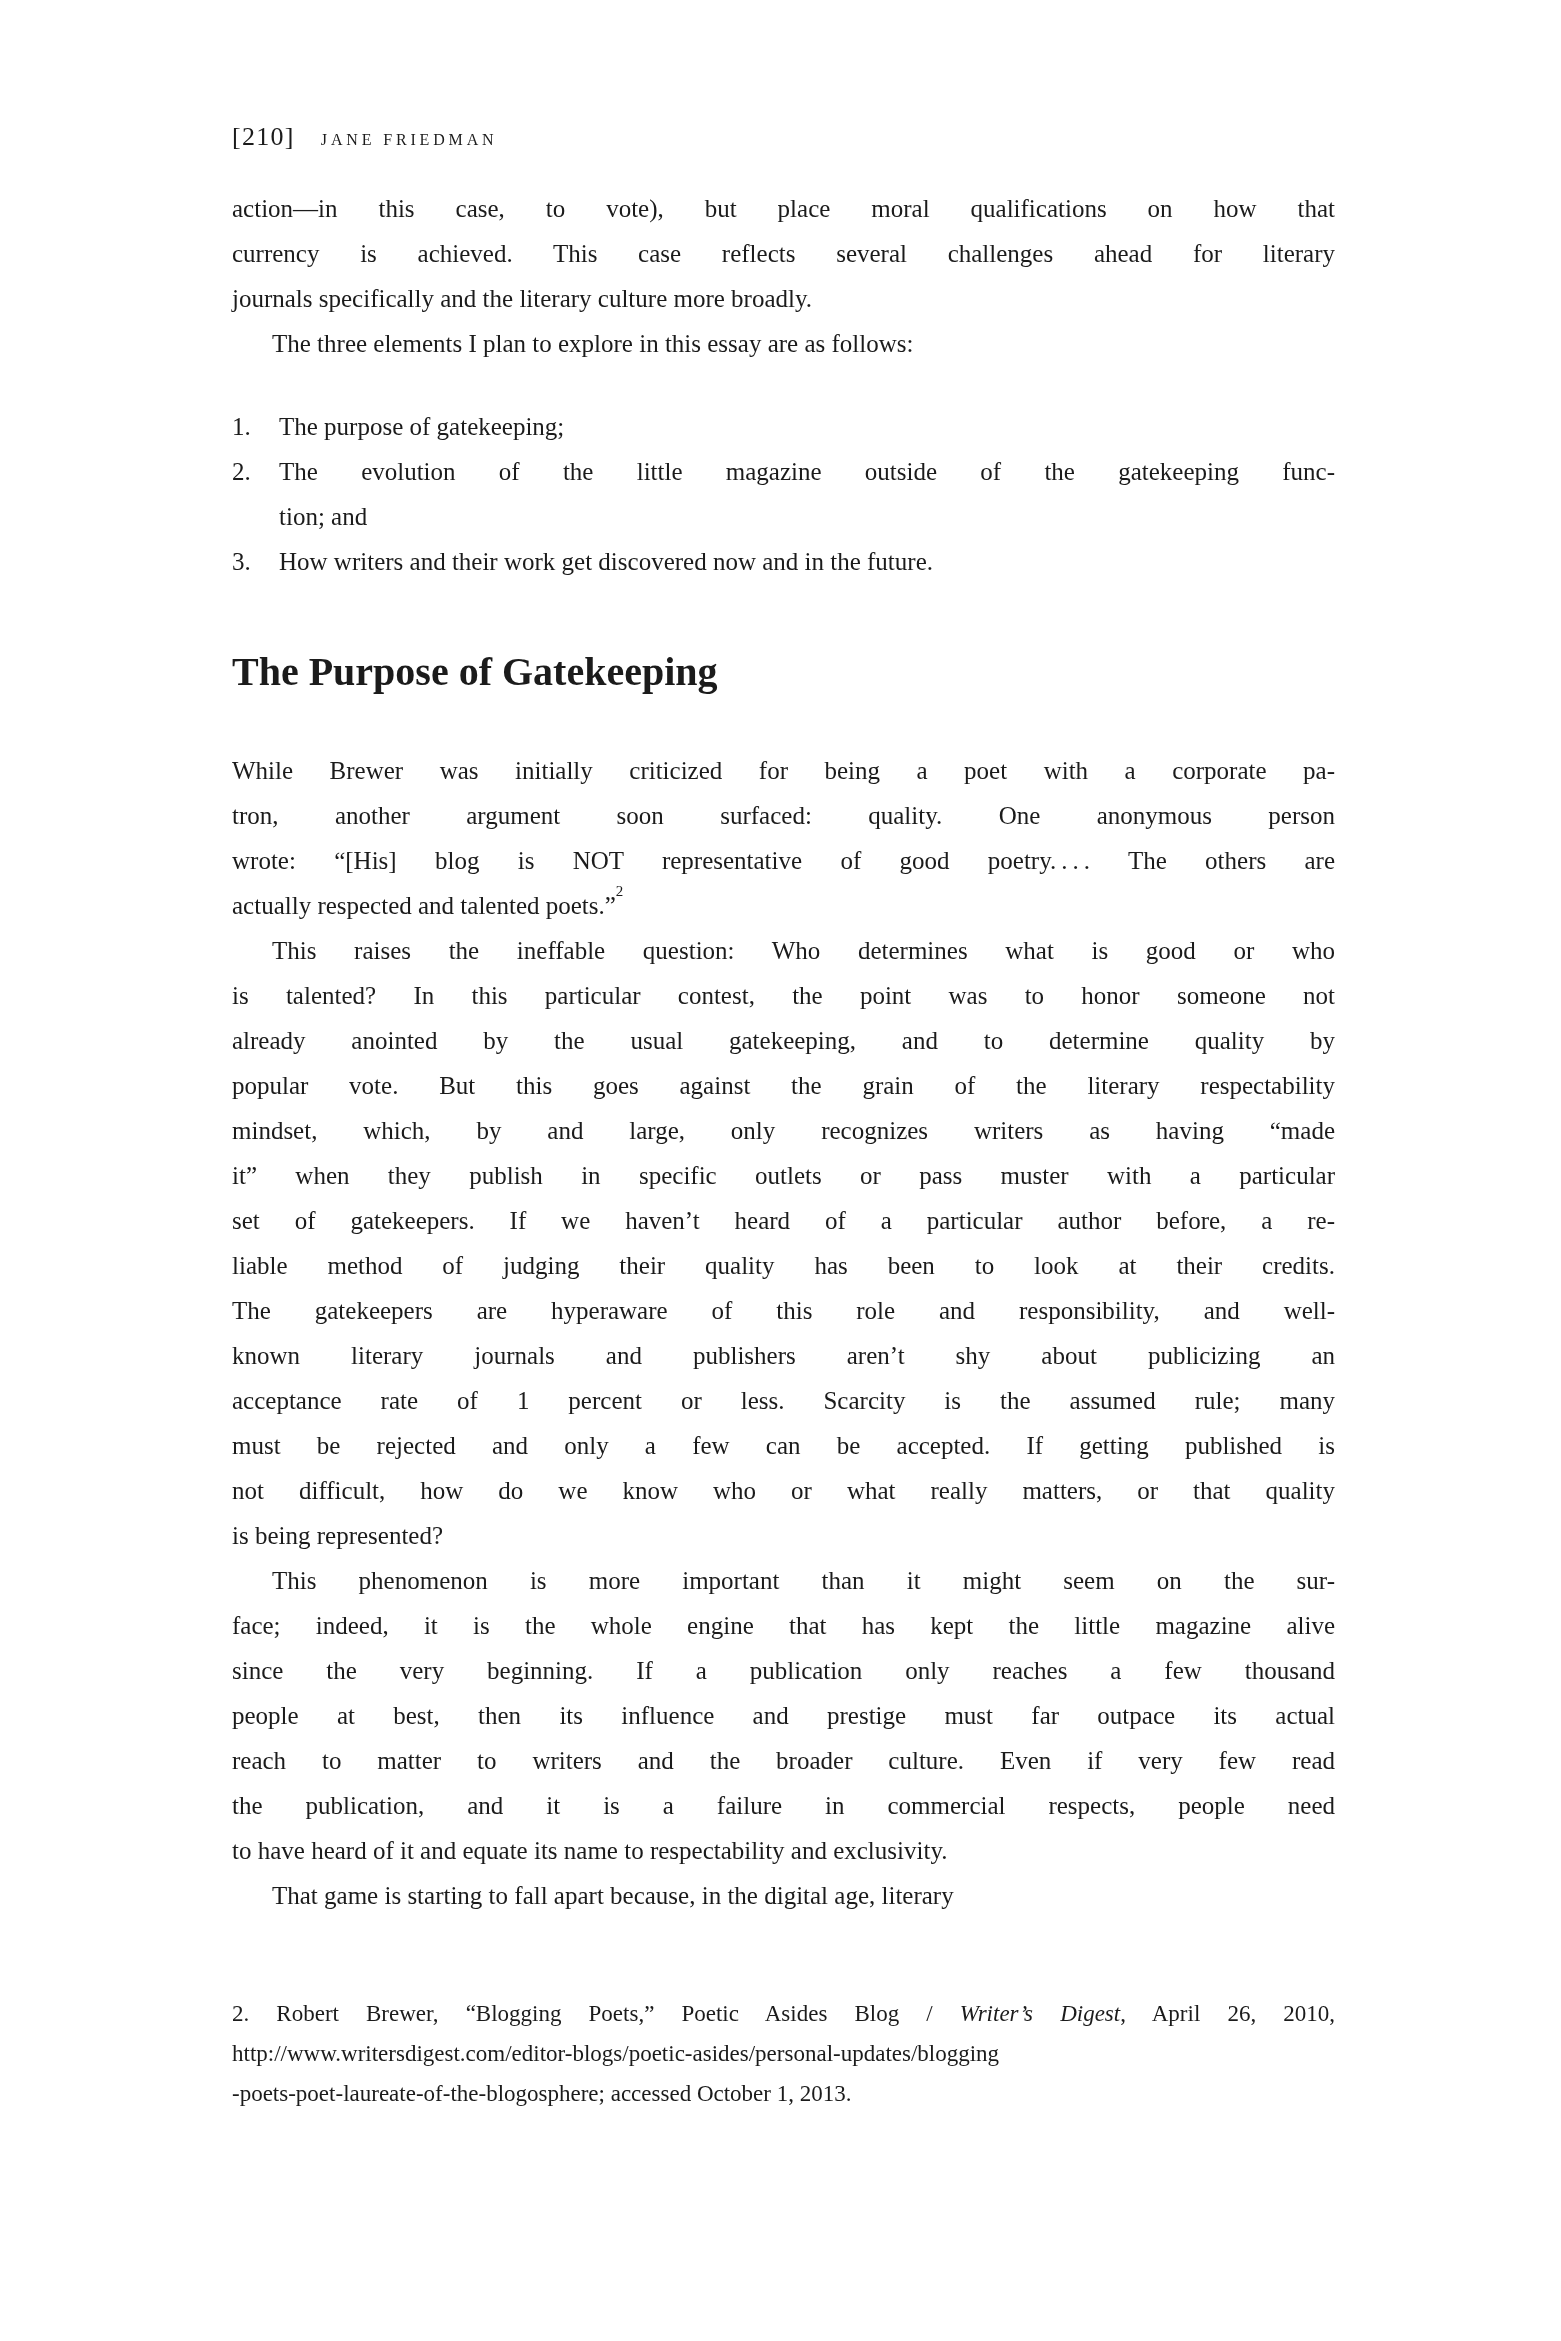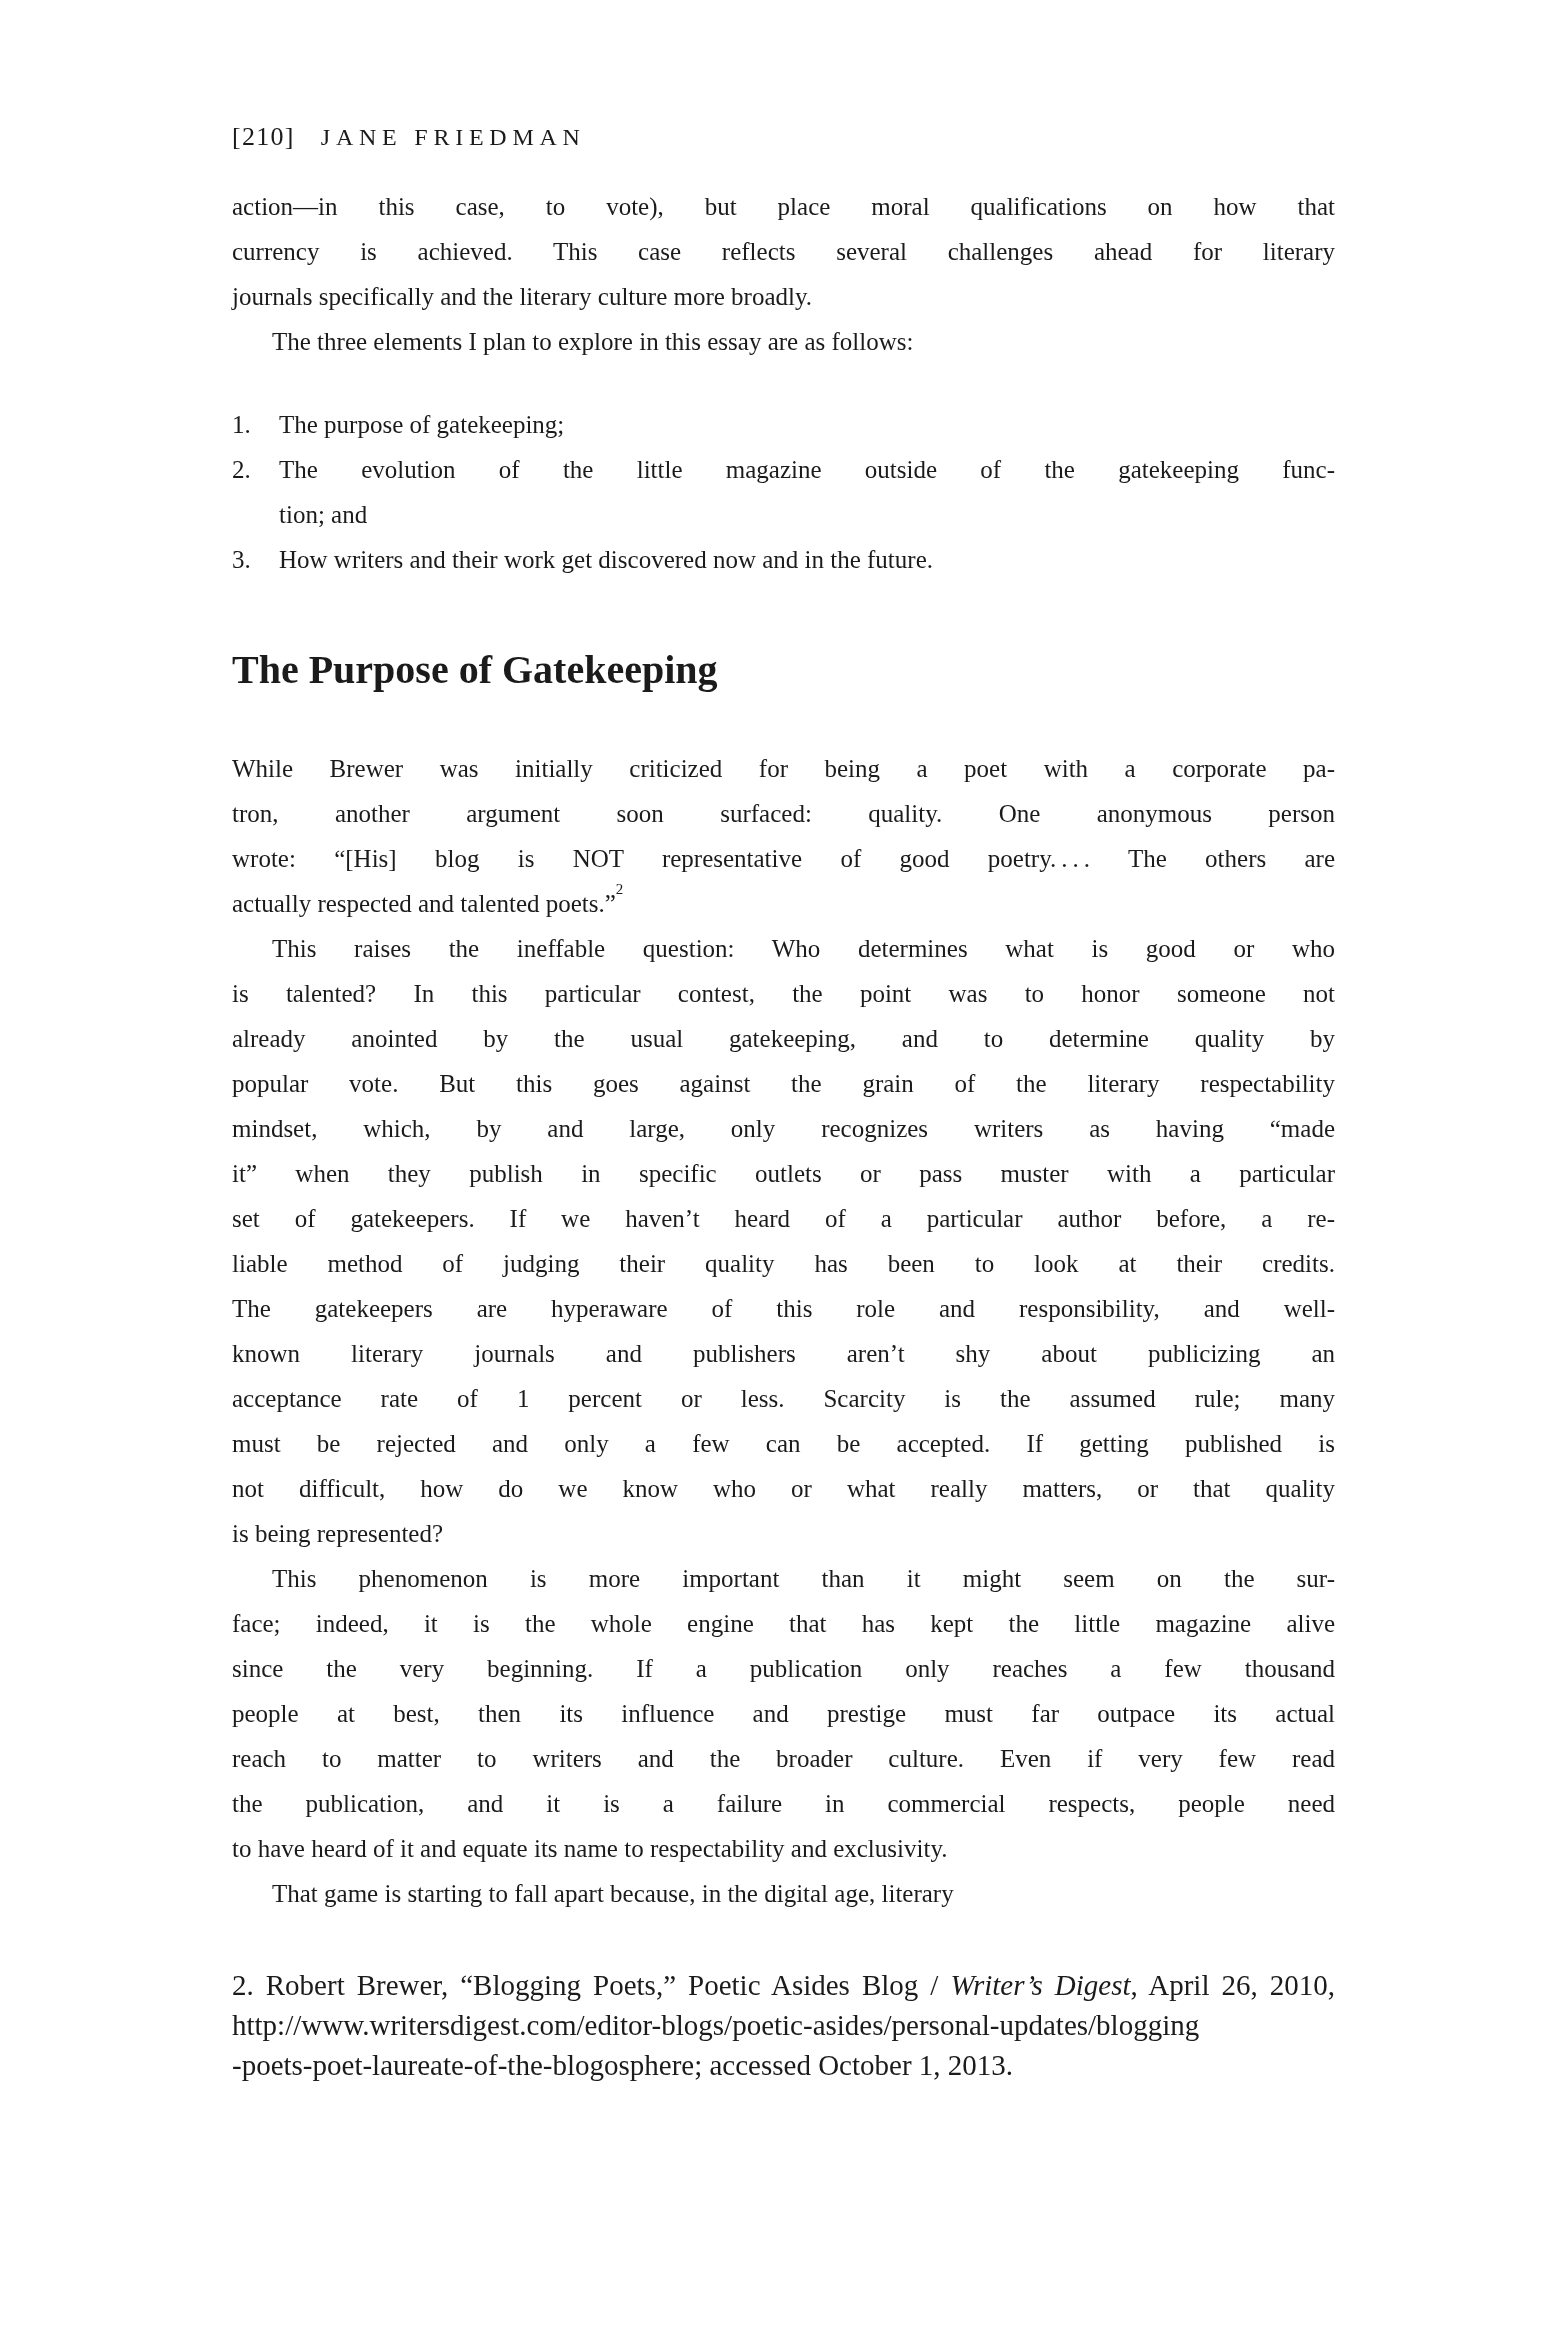--- a/index.html
+++ b/index.html
@@ -19,39 +19,39 @@
     width: 1103px;
   }
   .running-head {
     font-size: 26px;
     line-height: 31px;
     margin-bottom: 31px;
     white-space: nowrap;
   }
   .running-head .folio { letter-spacing: 0.05em; }
   .running-head .author {
-    font-size: 24px;
+    font-size: 16px;
     letter-spacing: 0.24em;
     margin-left: 26px;
   }
   .bodytext { font-size: 25px; line-height: 45px; }
   .line { text-align: justify; text-align-last: justify; }
   .line.last { text-align: left; text-align-last: left; }
   .line.indent { padding-left: 40px; }
   .list { margin-top: 38px; }
   .list-item { display: flex; }
   .list-num { flex: 0 0 47px; width: 47px; }
   .list-body { flex: 1 1 auto; }
   .section-heading {
     font-size: 40px;
     line-height: 54px;
     font-weight: bold;
     margin: 61px 0 49px 0;
   }
-  .footnote { font-size: 29px; line-height: 40px; margin-top: 49px; }
+  .footnote { font-size: 23px; line-height: 40px; margin-top: 76px; }
   sup.fnref { font-size: 0.6em; line-height: 0; position: relative; top: -0.55em; }
   .seg-italic { font-style: italic; }
 </style>
 </head>
 <body>
 
 <div class="page">
   <div class="content">
 
     <div class="running-head">

